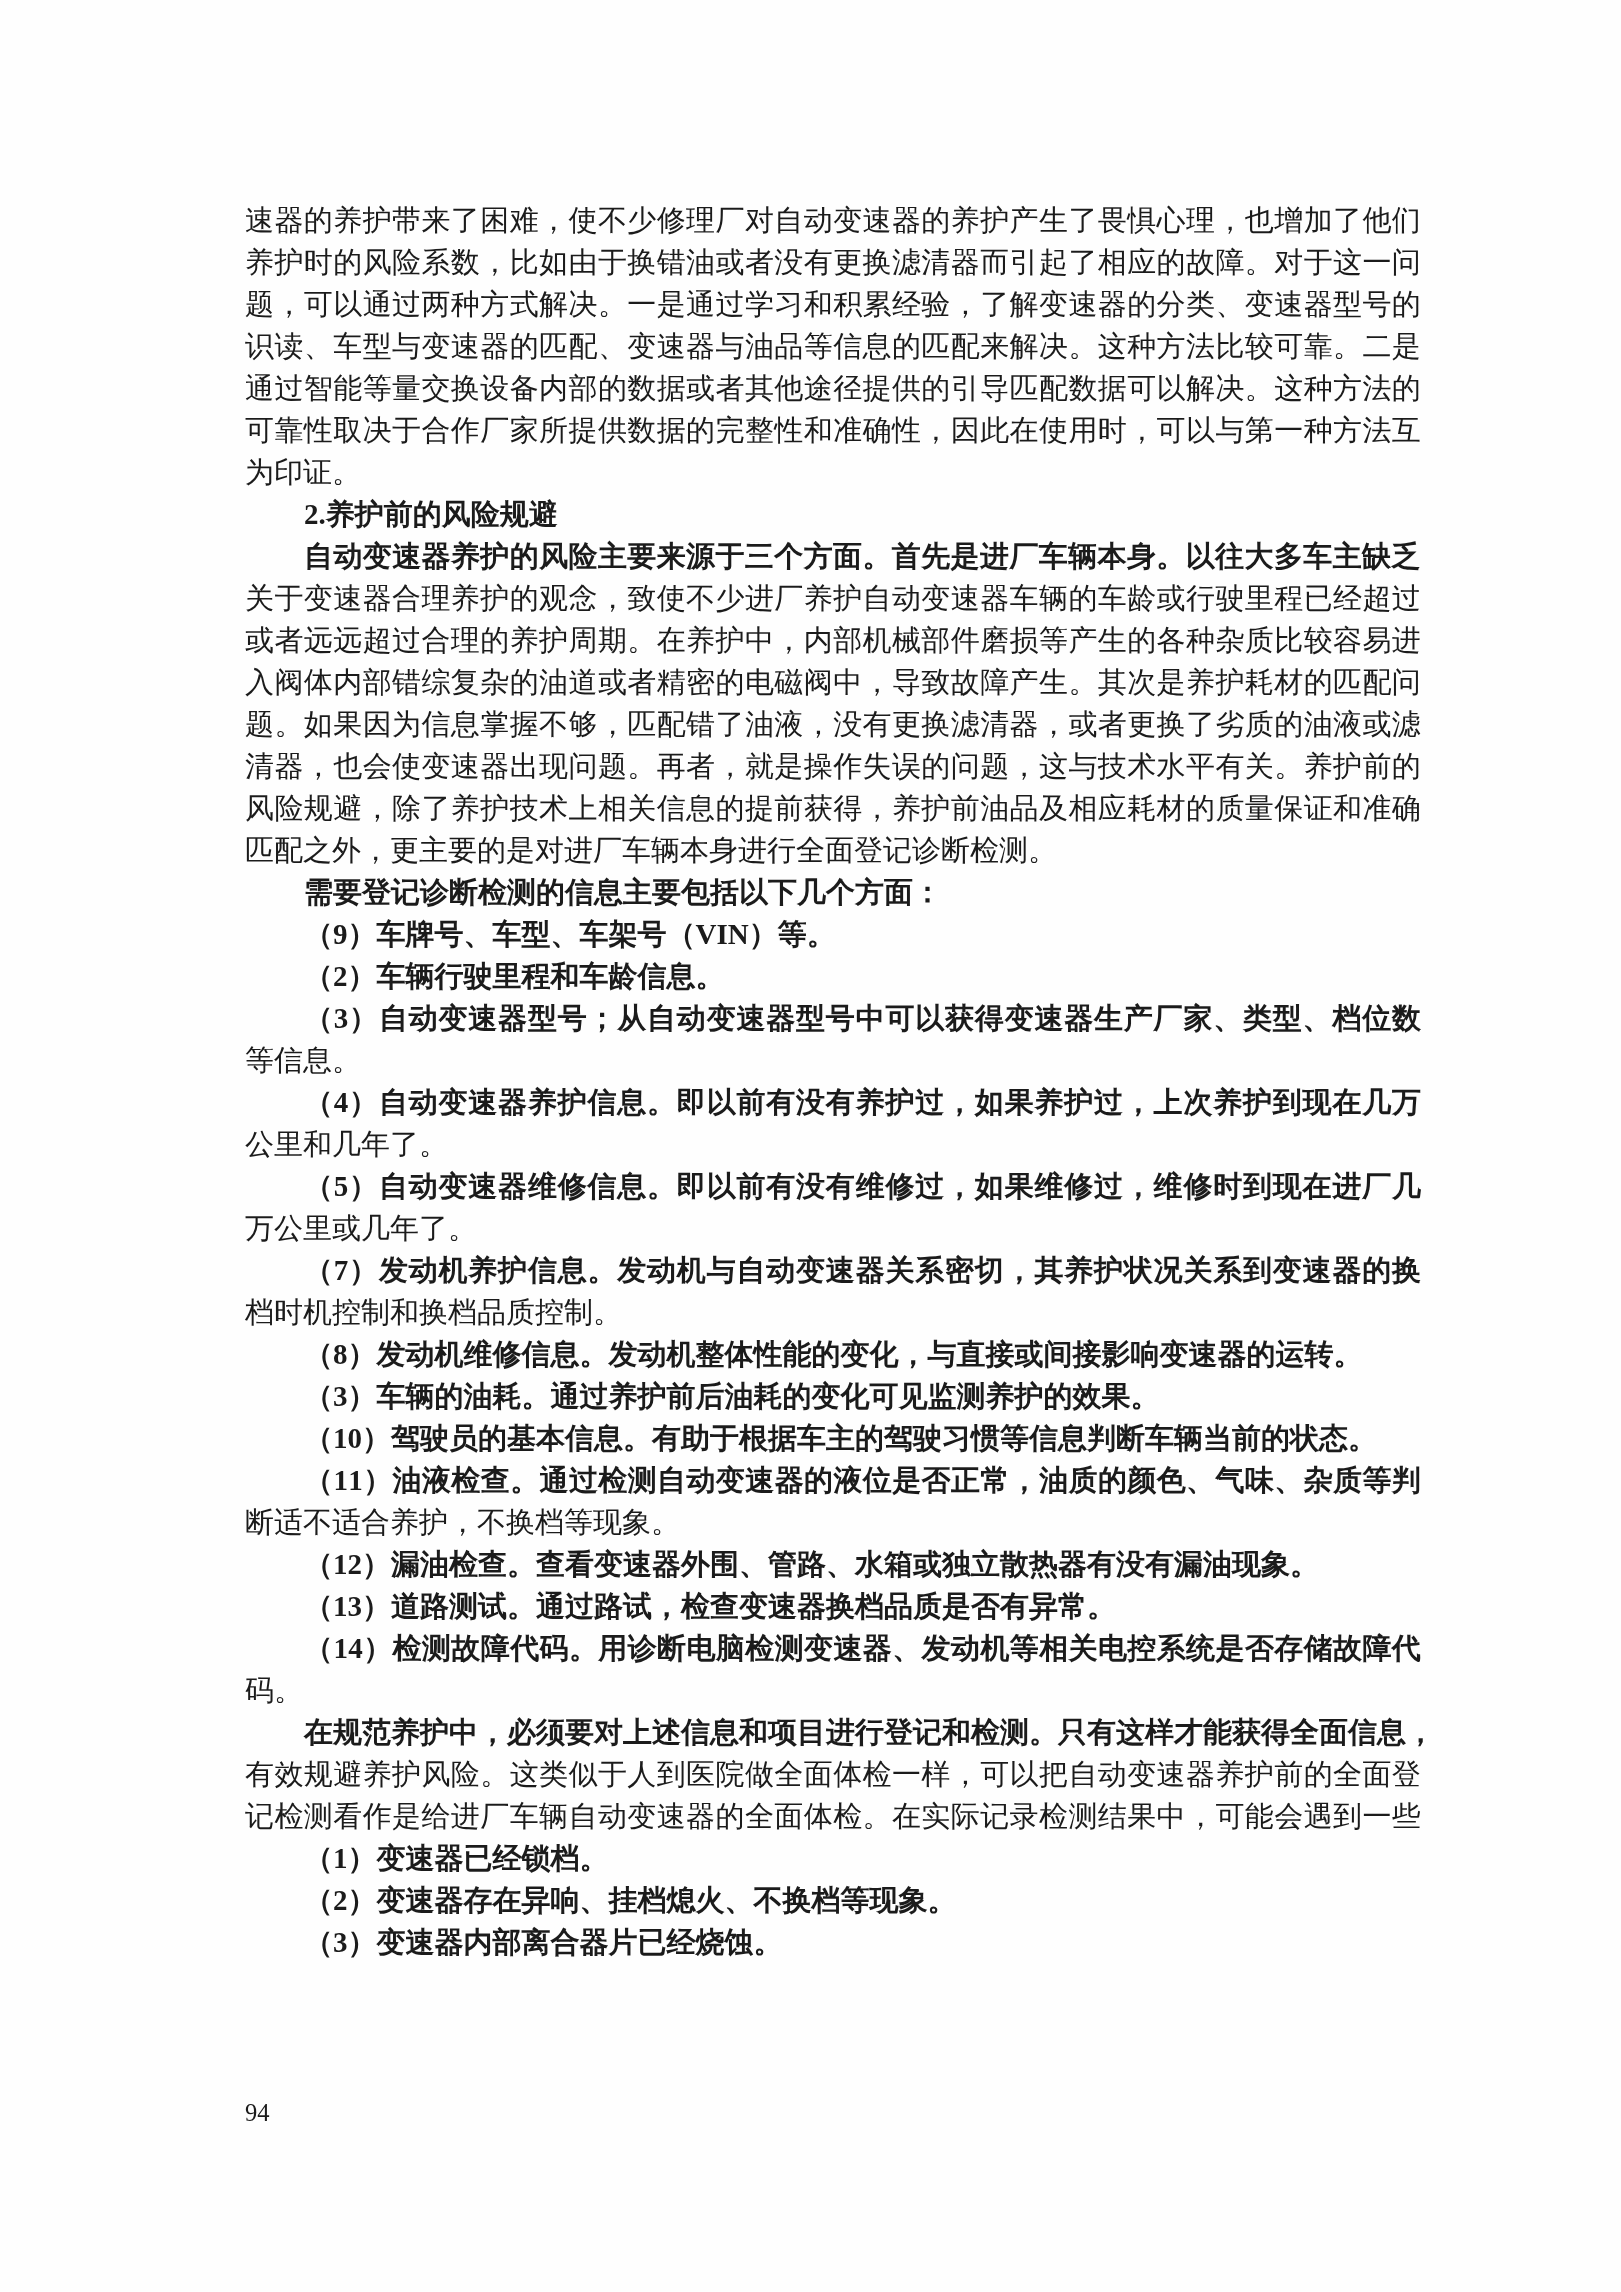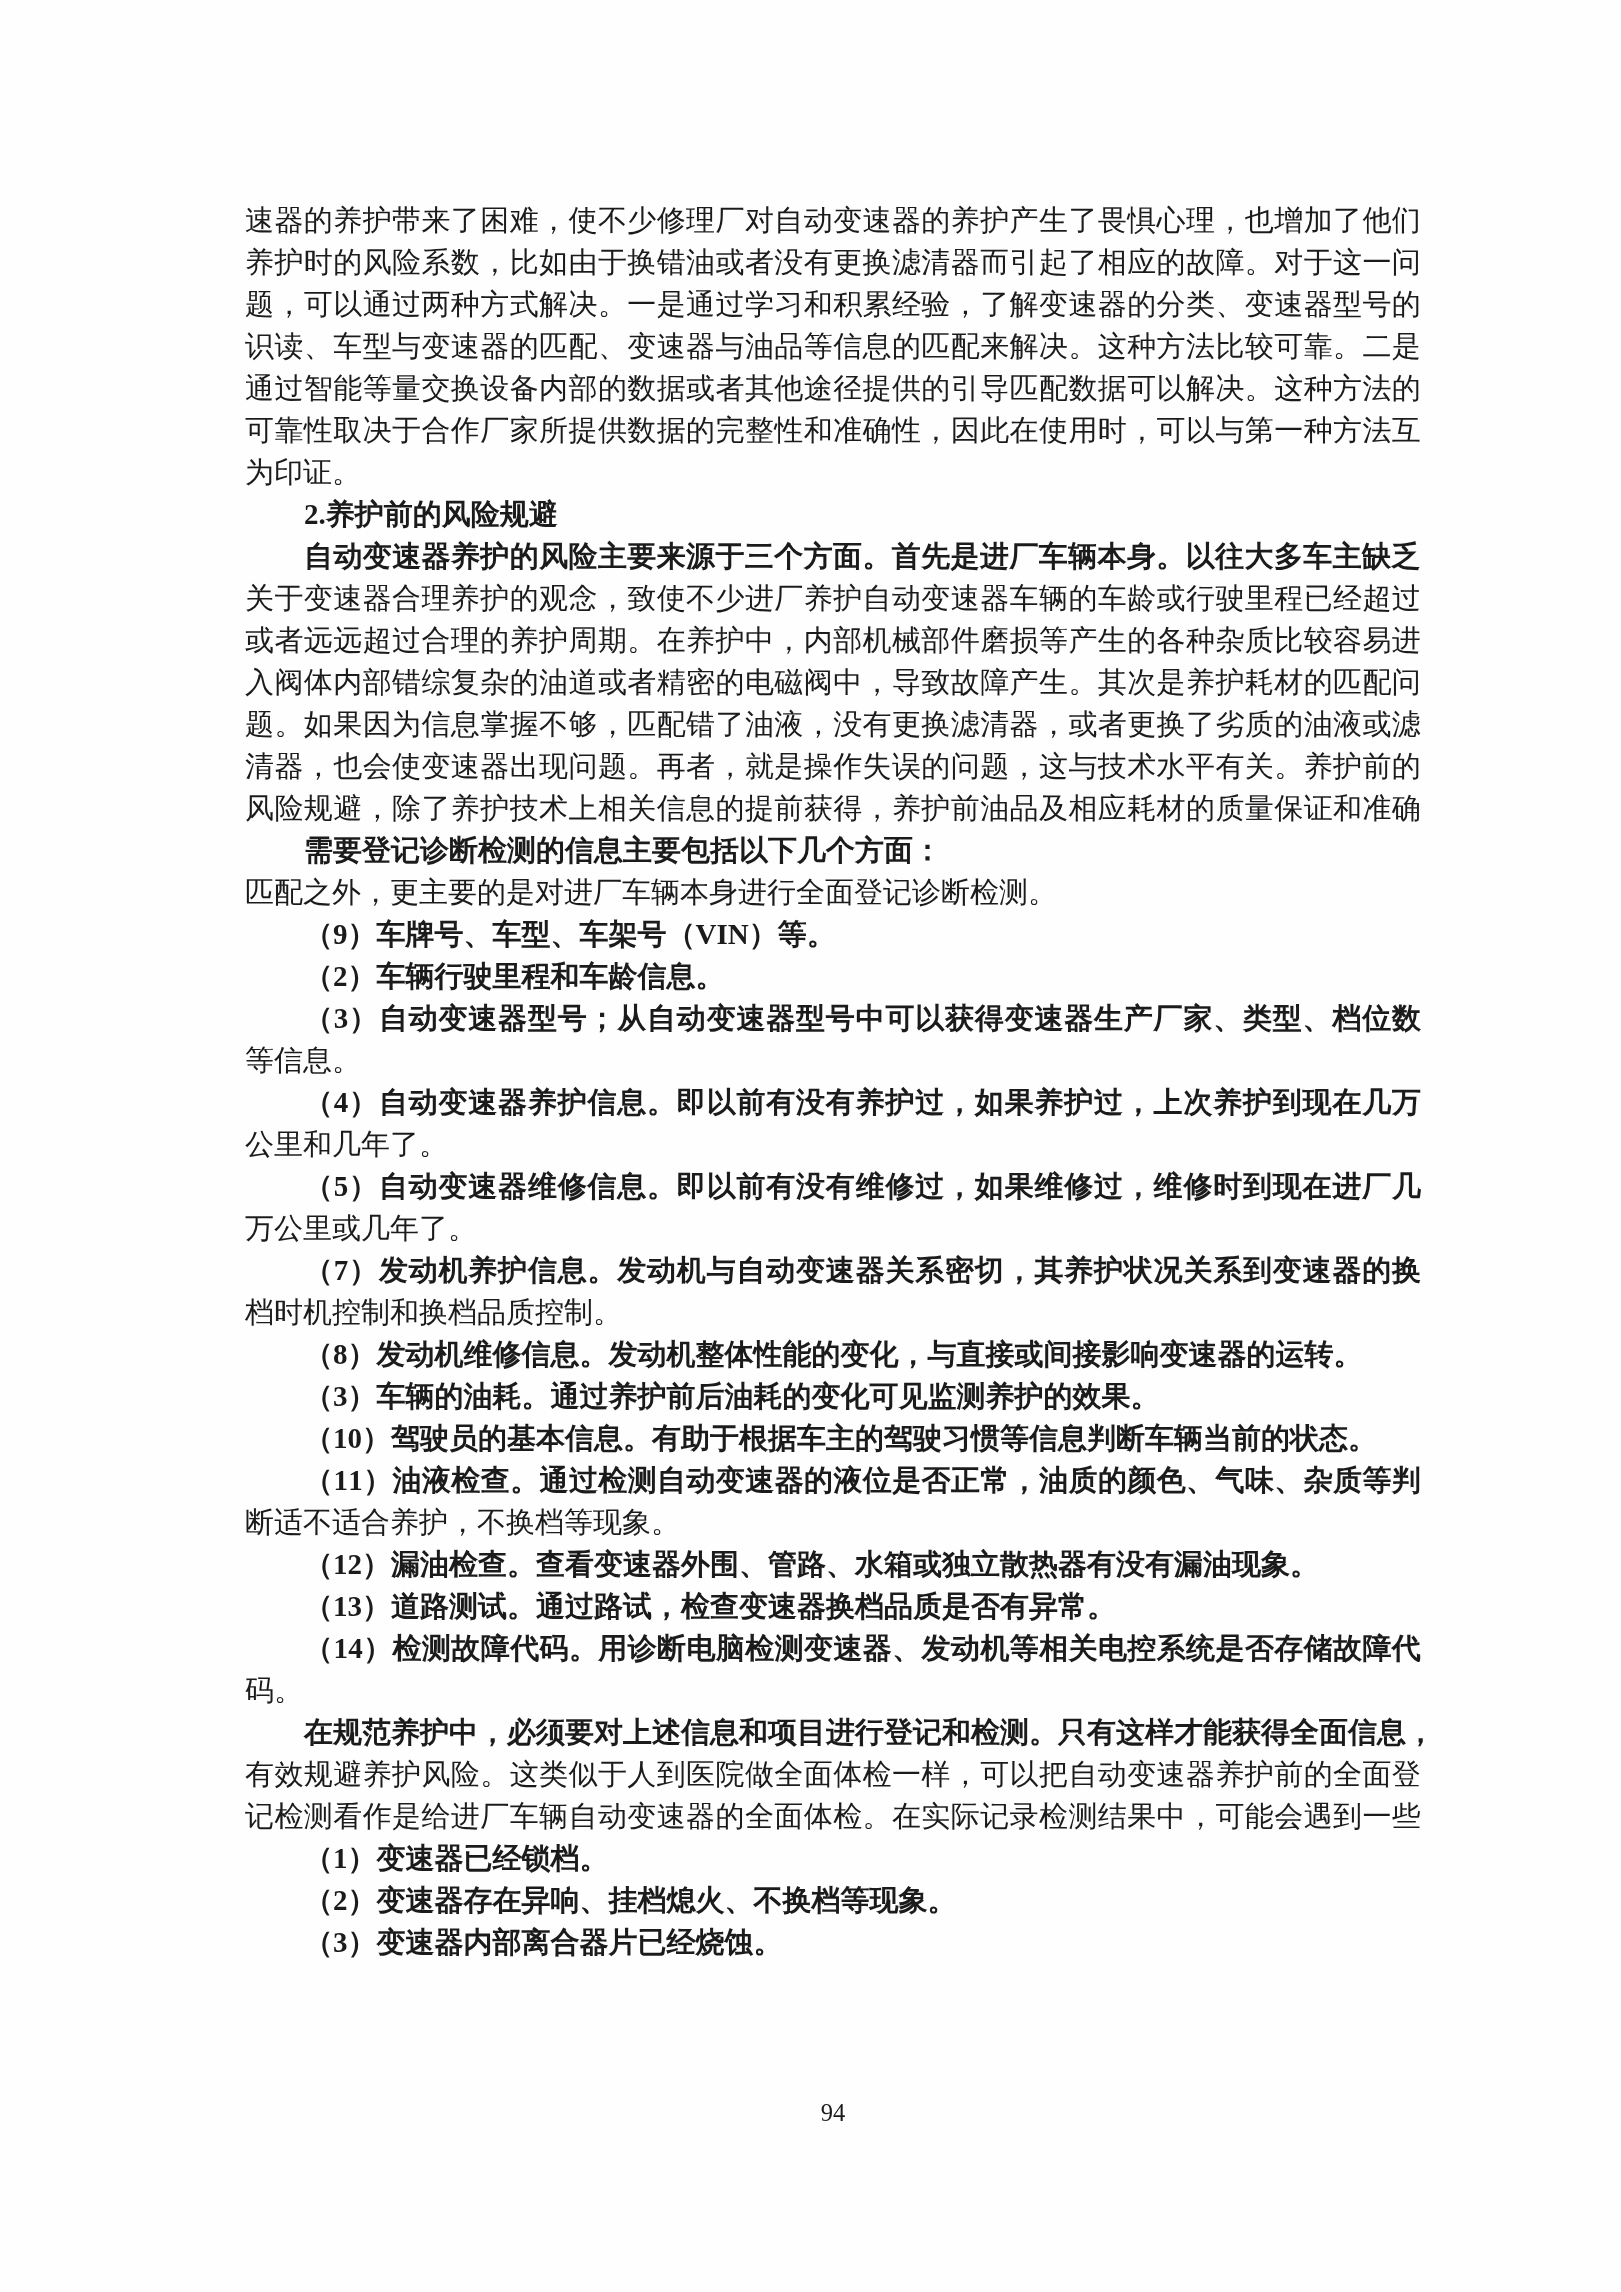--- a/index.html
+++ b/index.html
@@ -40,21 +40,20 @@
   }
   .line.full span {
     display: inline-block;
     flex: 0 0 auto;
   }
   .page-number {
     position: absolute;
     left: 245px;
     top: 2098px;
     width: 1176px;
-    text-align: center;
     font-size: 24.5px;
     line-height: 29px;
     color: #1b1b1b;
   }
 </style>
 </head>
 <body>
 
 <div class="page">
   <div class="text-block">
@@ -597,22 +596,22 @@
         <span>材</span>
         <span>的</span>
         <span>质</span>
         <span>量</span>
         <span>保</span>
         <span>证</span>
         <span>和</span>
         <span>准</span>
         <span>确</span>
       </div>
+      <div class="line">匹配之外，更主要的是对进厂车辆本身进行全面登记诊断检测。</div>
       <div class="line in">需要登记诊断检测的信息主要包括以下几个方面：</div>
-      <div class="line">匹配之外，更主要的是对进厂车辆本身进行全面登记诊断检测。</div>
       <div class="line in">（9）车牌号、车型、车架号（VIN）等。</div>
       <div class="line in">（2）车辆行驶里程和车龄信息。</div>
       <div class="line in full">
         <span>（</span>
         <span>3</span>
         <span>）</span>
         <span>自</span>
         <span>动</span>
         <span>变</span>
         <span>速</span>

